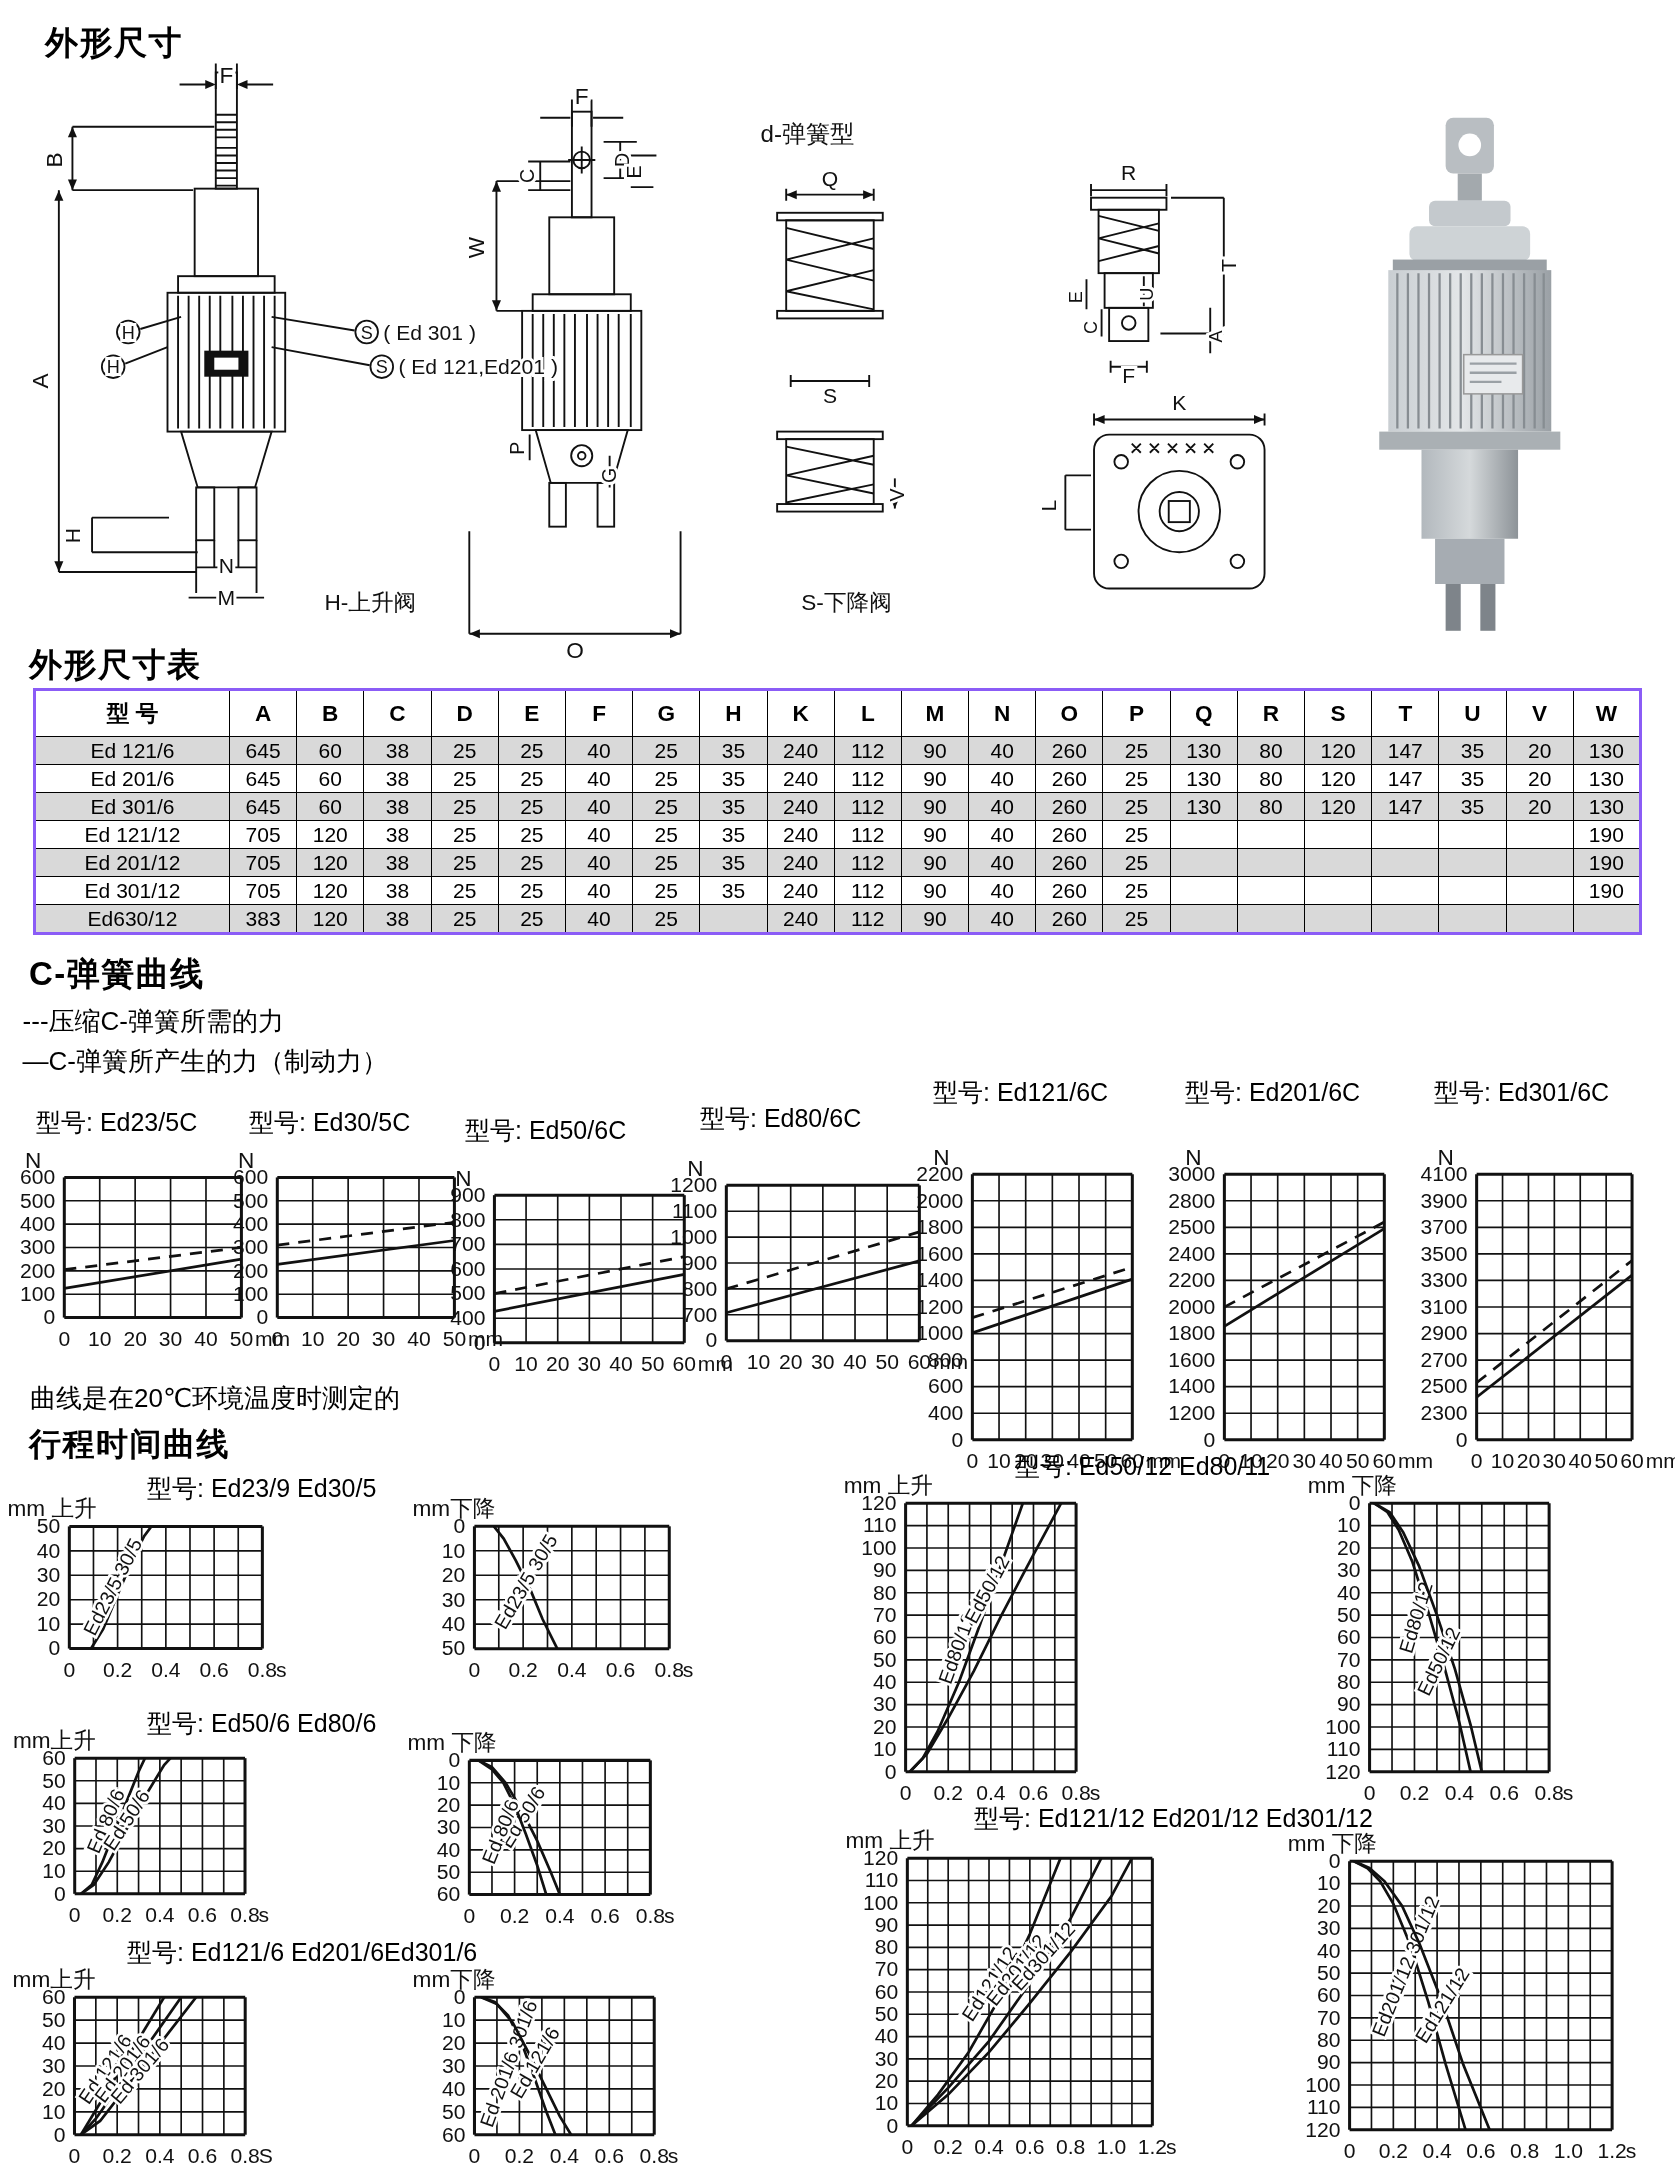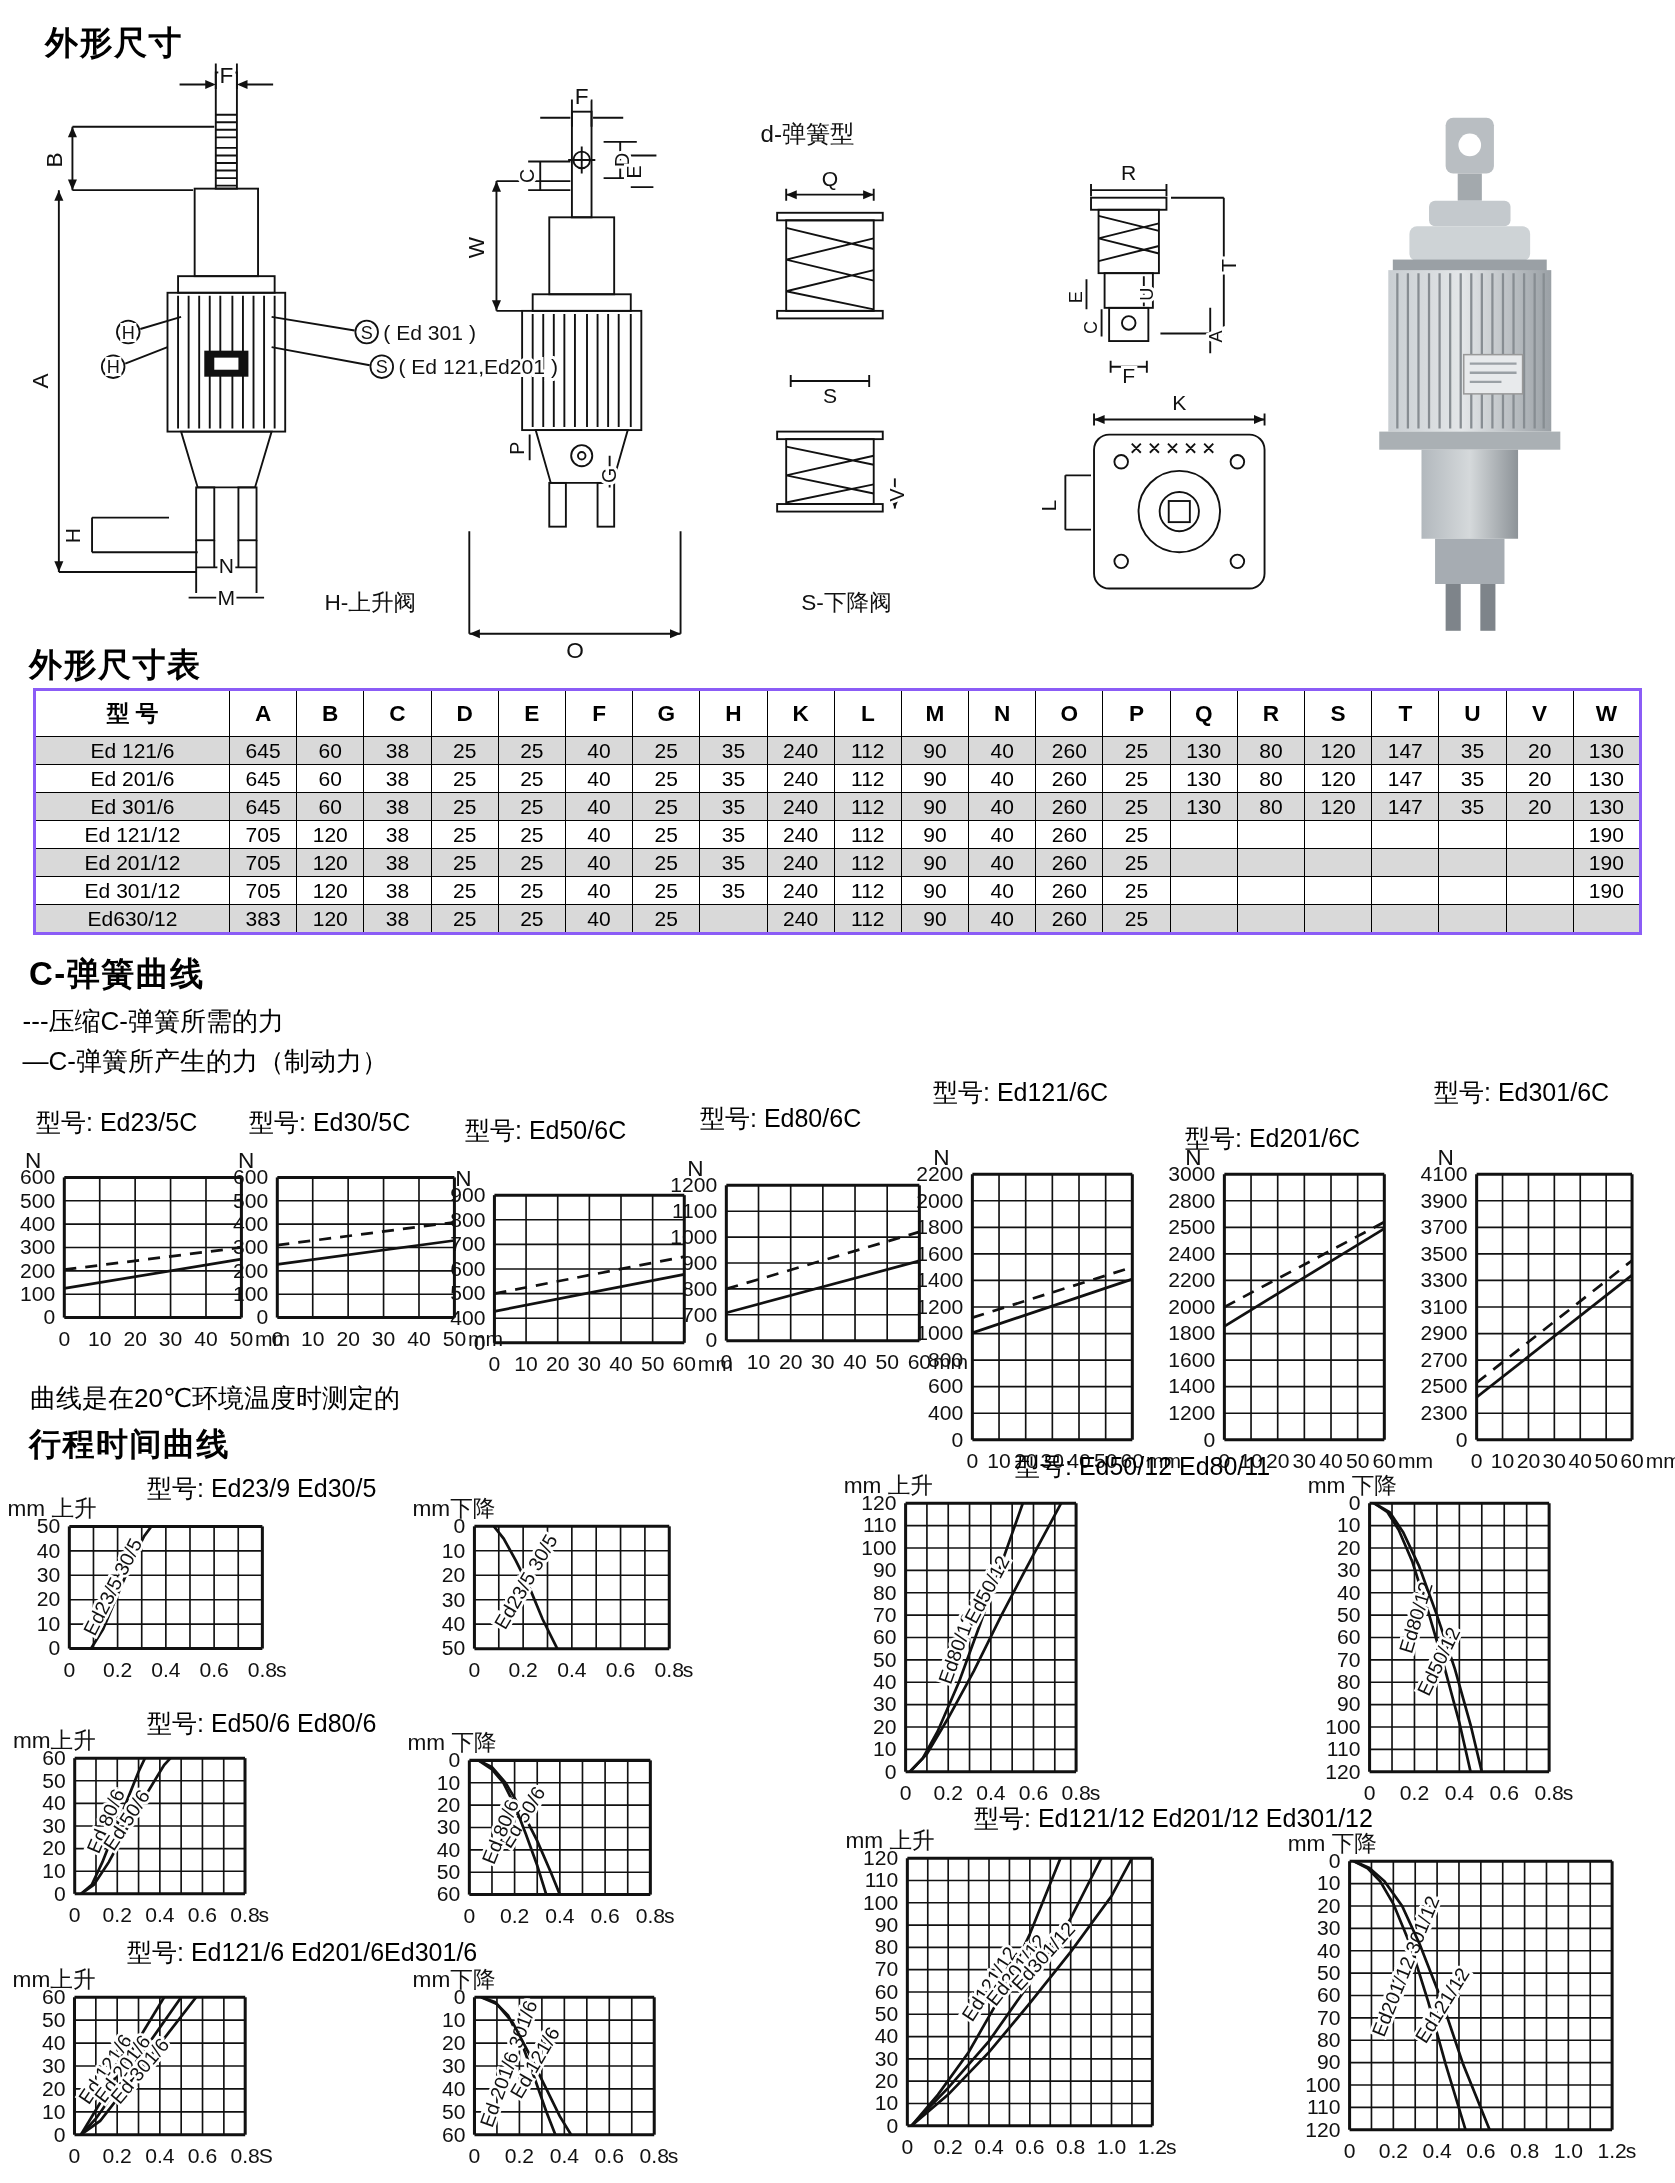--- a/index.html
+++ b/index.html
@@ -652,21 +652,21 @@
       <text x="154.66666666666669" y="438" text-anchor="middle" font-size="28" fill="#111">20</text>
       <text x="190" y="438" text-anchor="middle" font-size="28" fill="#111">30</text>
       <text x="225.33333333333334" y="438" text-anchor="middle" font-size="28" fill="#111">40</text>
       <text x="260.66666666666663" y="438" text-anchor="middle" font-size="28" fill="#111">50</text>
       <text x="296" y="438" text-anchor="middle" font-size="28" fill="#111">60</text>
       <text x="314" y="438" font-size="28" fill="#111">mm</text>
       <text x="32" y="36" font-size="30" fill="#111">N</text>
       <polyline points="84,224 296,111.36000000000001" fill="none" stroke="#111" stroke-width="3.6" clip-path="url(#cp5)" stroke-dasharray="16 12"></polyline>
       <polyline points="84,249.52 296,120.16" fill="none" stroke="#111" stroke-width="3.6" clip-path="url(#cp5)"></polyline>
     </svg>
-    <div class="ctitle" style="left: 1185px; top: 1076px; margin-top: 46px;">型号: Ed201/6C</div>
+    <div class="ctitle" style="left: 1185px; top: 1076px;">型号: Ed201/6C</div>
     <svg width="291" height="341" style="position:absolute;left:1413px;top:1138px" viewBox="0 0 385 452">
       <clipPath id="cp6">
         <rect x="84" y="48" width="206" height="352"></rect>
       </clipPath>
       <g stroke="#111">
         <line x1="84" y1="48" x2="84" y2="400" stroke-width="4"></line>
         <line x1="118.33333333333334" y1="48" x2="118.33333333333334" y2="400" stroke-width="2.2"></line>
         <line x1="152.66666666666669" y1="48" x2="152.66666666666669" y2="400" stroke-width="2.2"></line>
         <line x1="187" y1="48" x2="187" y2="400" stroke-width="2.2"></line>
         <line x1="221.33333333333334" y1="48" x2="221.33333333333334" y2="400" stroke-width="2.2"></line>

